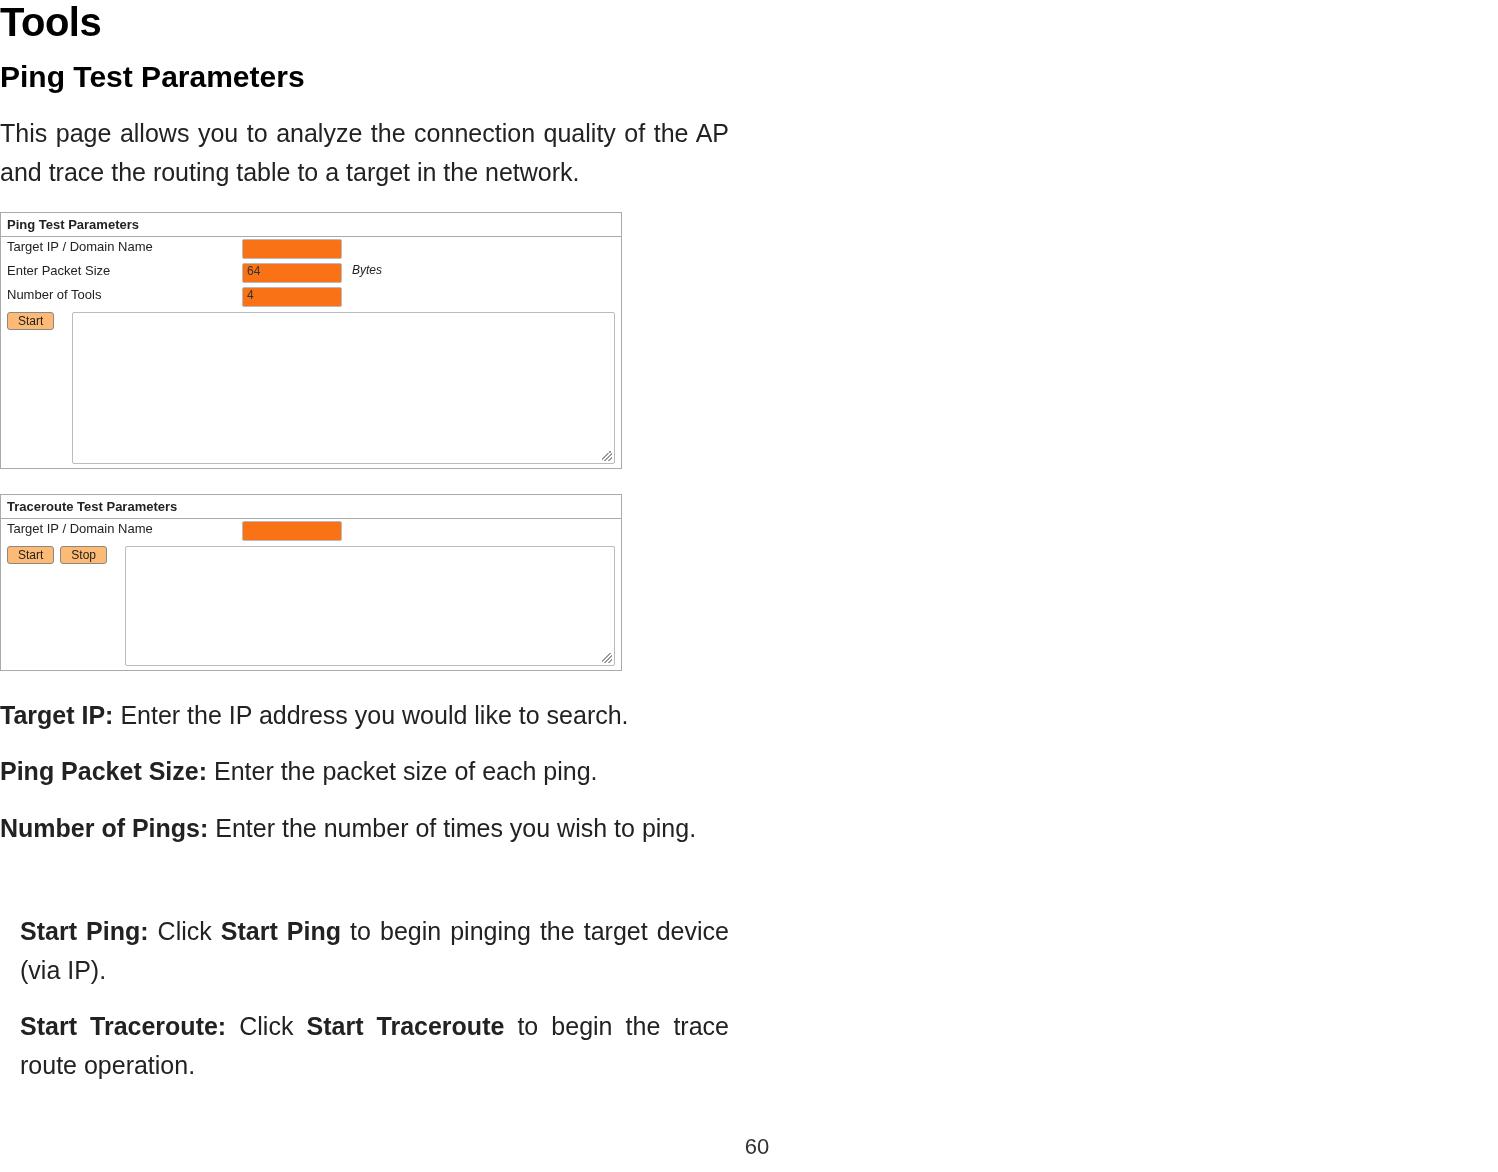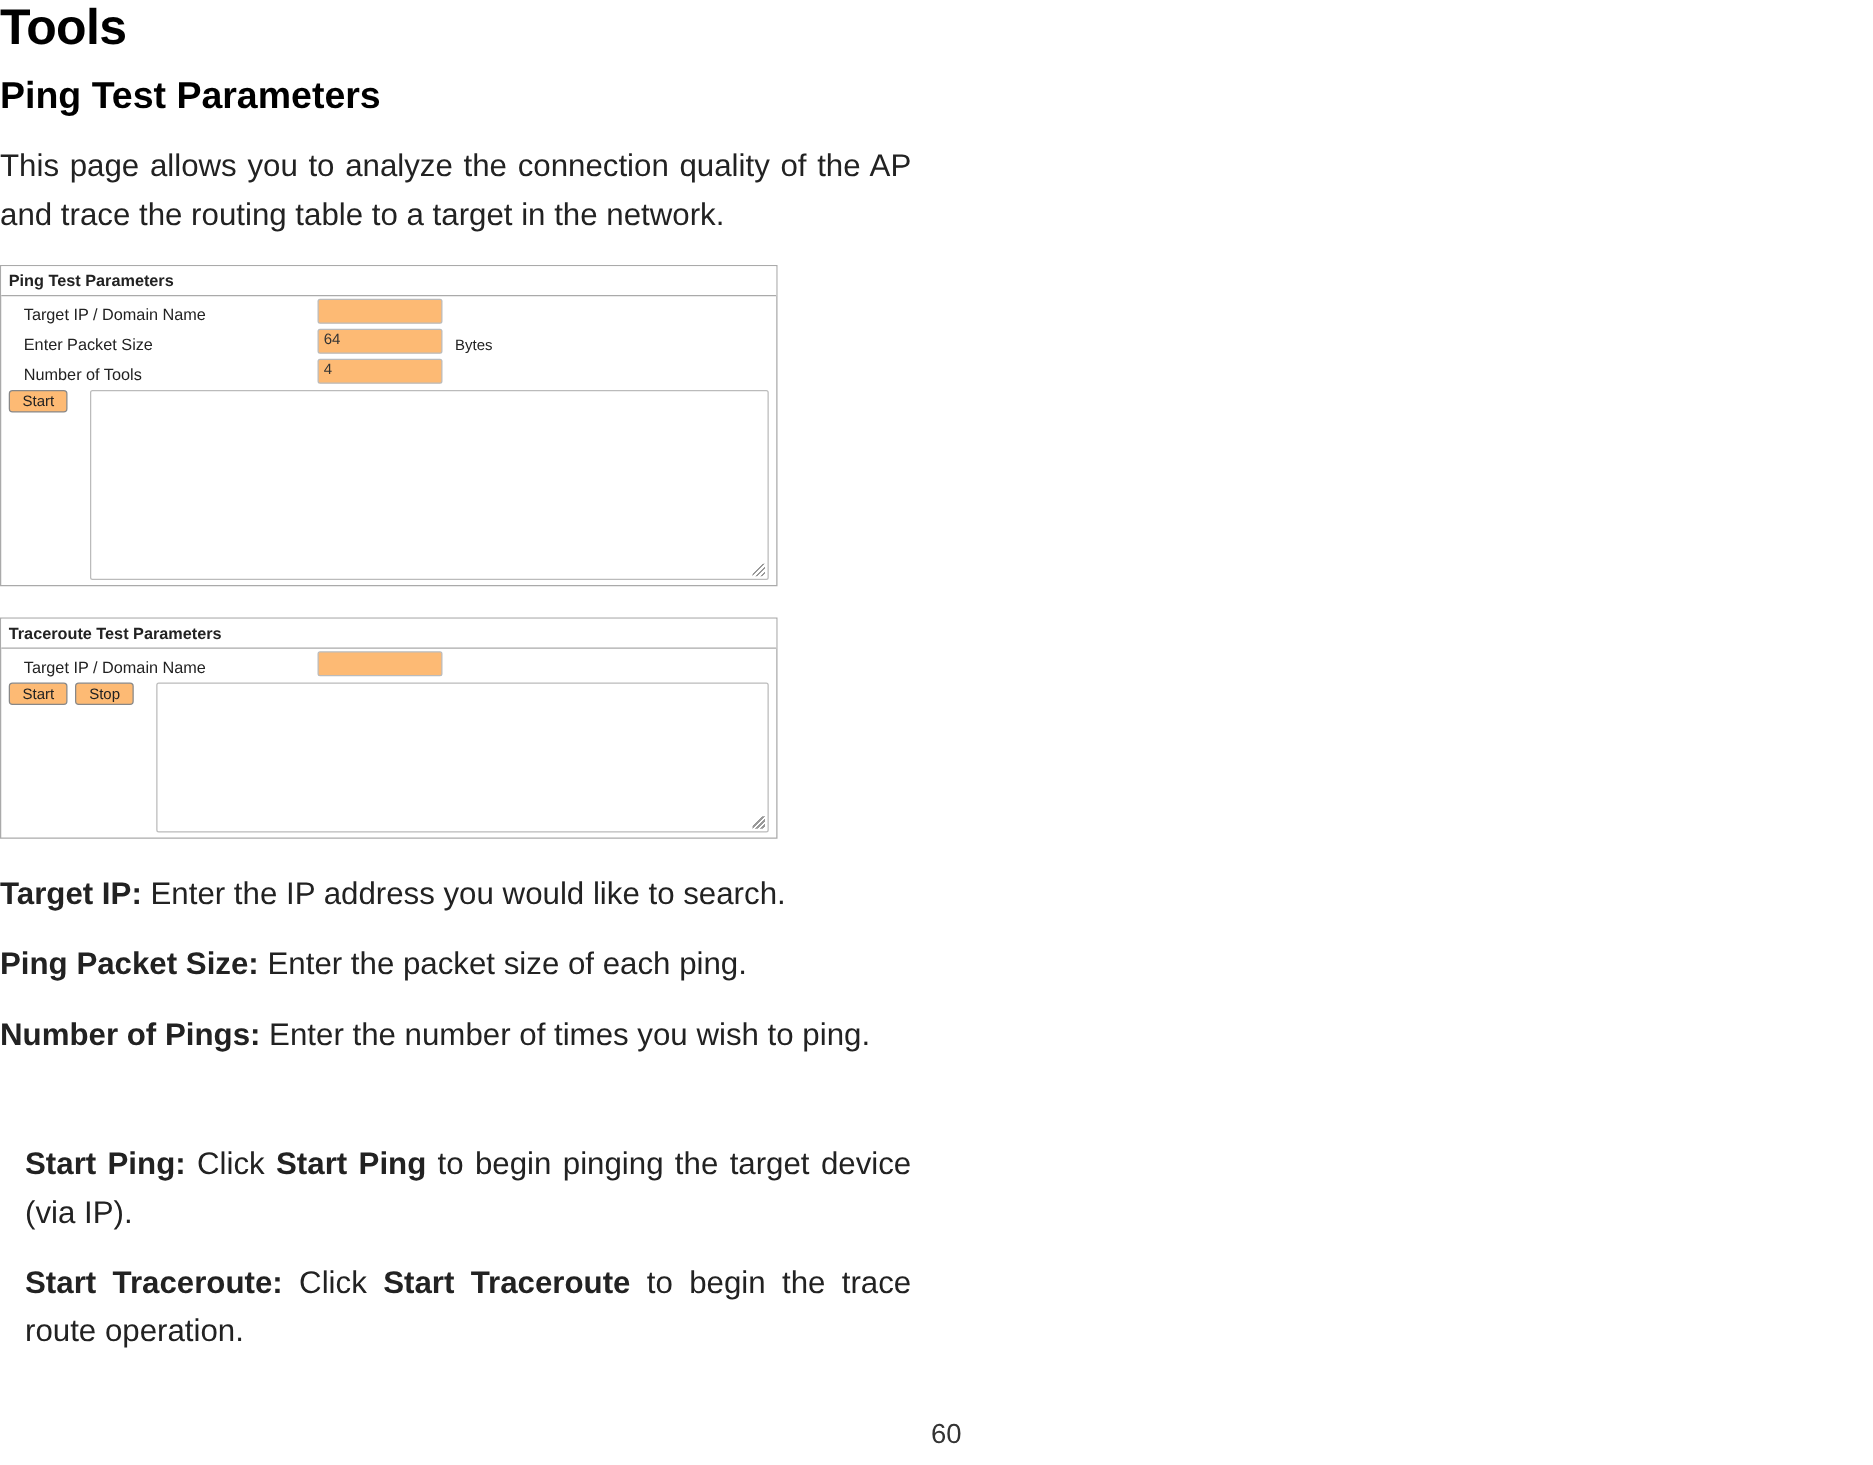--- a/index.html
+++ b/index.html
@@ -67,40 +67,41 @@
     padding-bottom: 4px;
   }
   .ui-panel .panel-title {
     font-weight: 700;
     padding: 4px 6px 4px 6px;
     border-bottom: 1px solid #aaa;
     background: #fff;
   }
   .ui-row {
     display: flex;
-    align-items: flex-end;
-    padding: 2px 18px;
+    align-items: flex-start;
+    padding: 2px 6px;
   }
   .ui-row .label {
     width: 235px;
     font-weight: 400;
   }
   .ui-input {
     border: 1px solid #bbb;
     border-radius: 2px;
     height: 18px;
     width: 90px;
-    background: #fdba74;
+    background: #f97316;
     padding: 0 4px;
     font-size: 12px;
     color: #333;
   }
   .ui-unit {
     margin-left: 10px;
     font-size: 12px;
+    font-style: italic;
   }
   .ui-start-row {
     display: flex;
     align-items: flex-start;
     padding: 3px 6px 0 6px;
   }
   .ui-button {
     border: 1px solid #888;
     background: #fdba74;
     border-radius: 3px;

